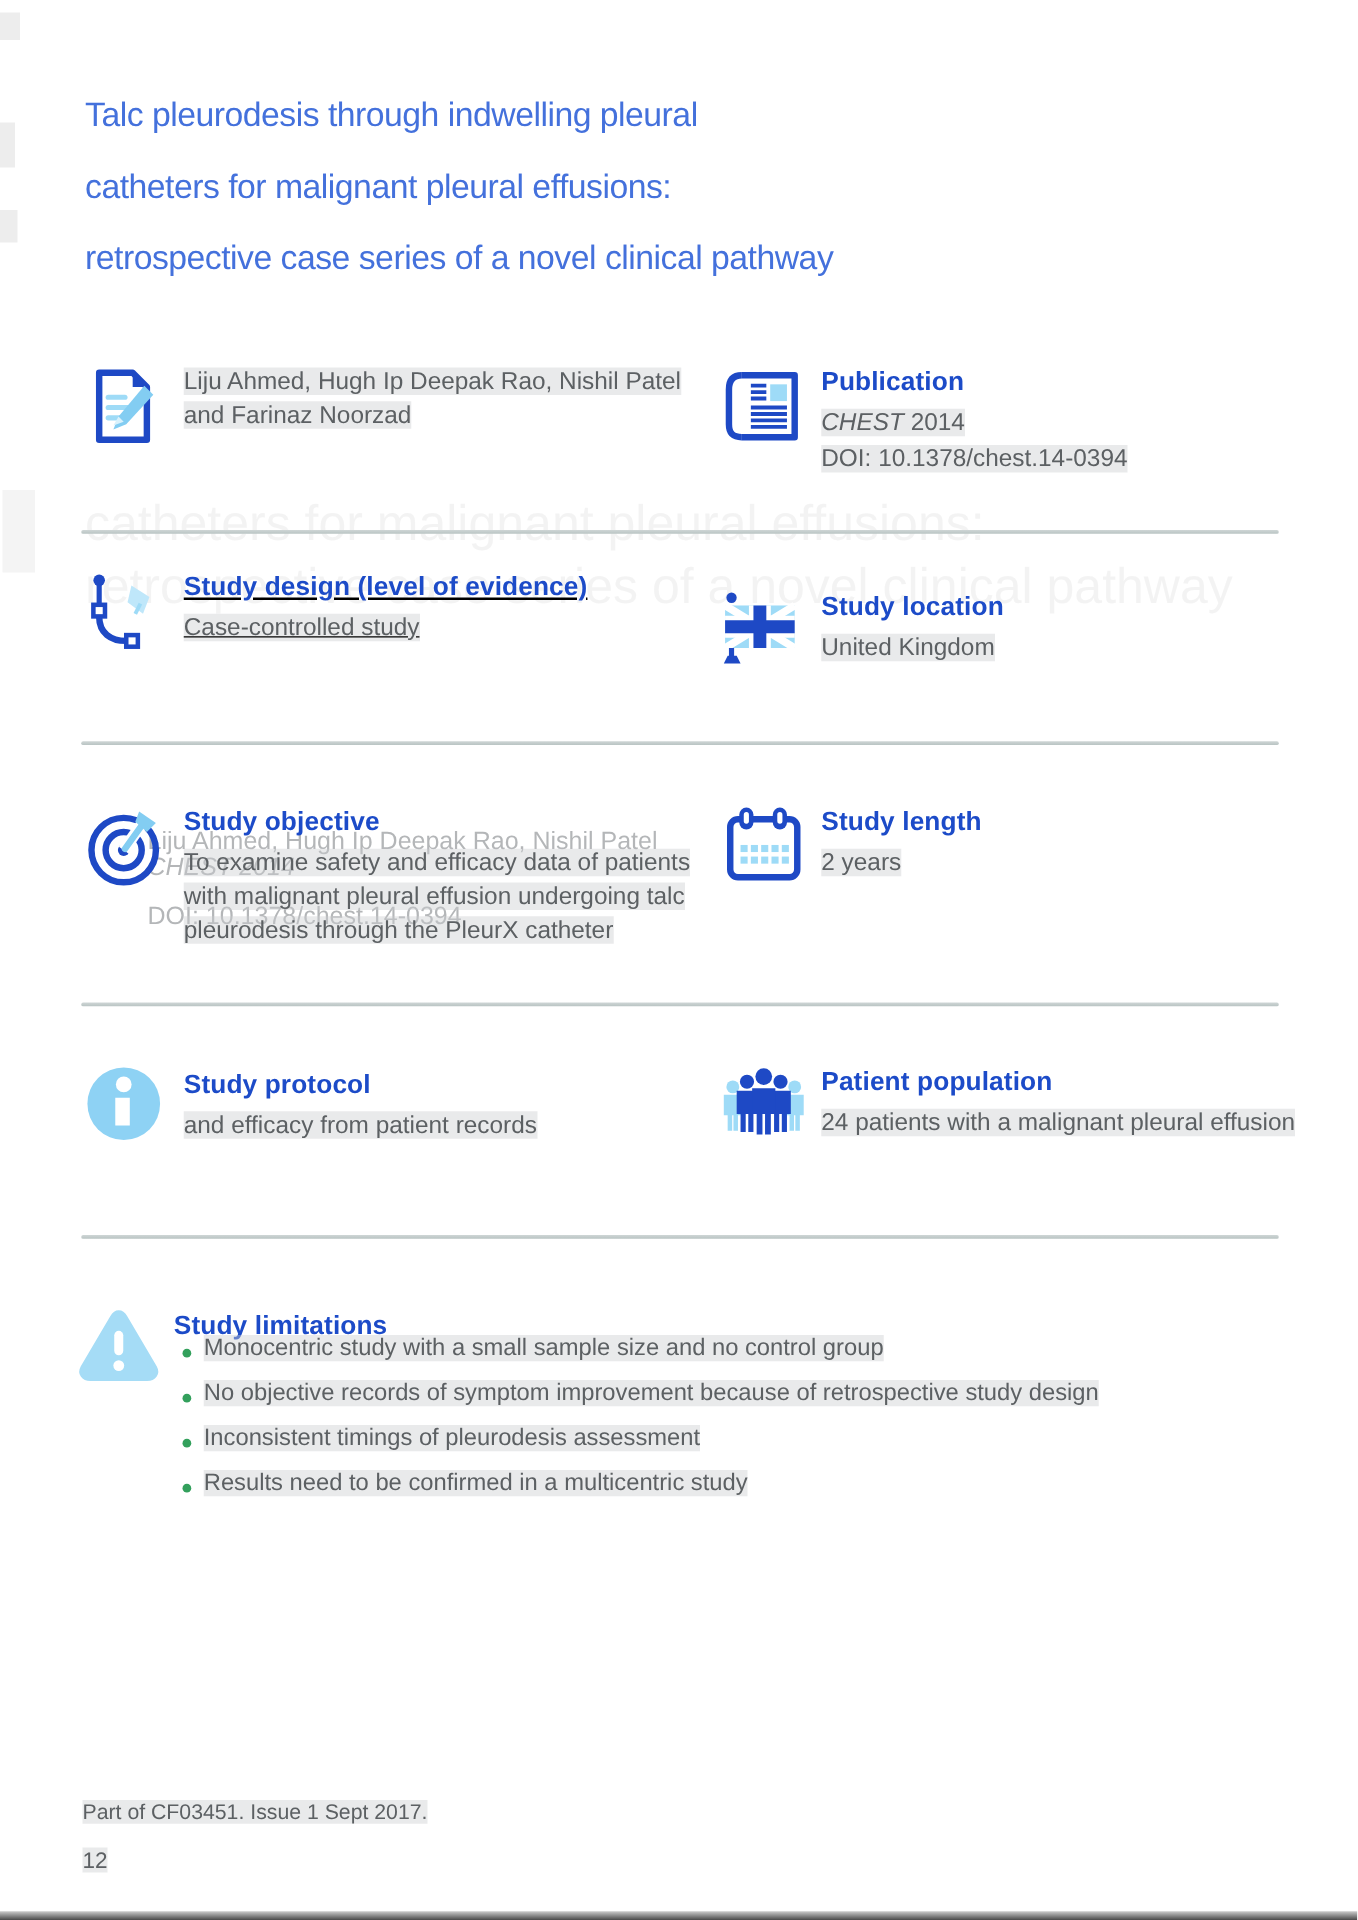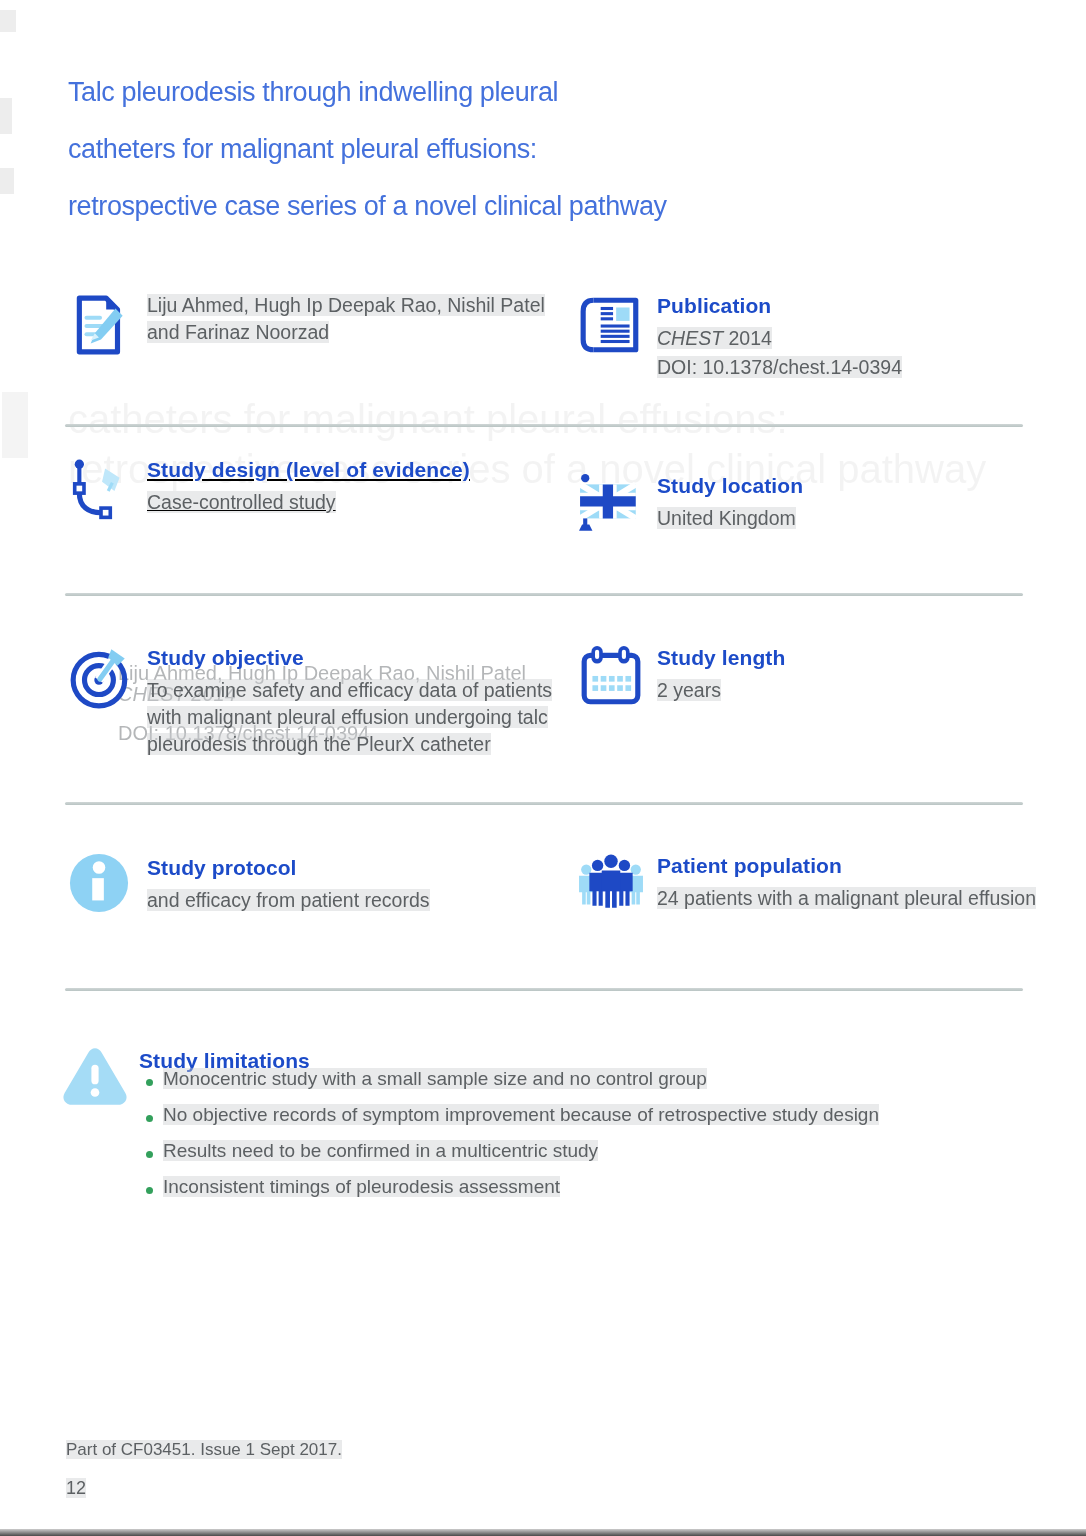--- a/index.html
+++ b/index.html
@@ -277,25 +277,25 @@
     <div class="limit-item">
       <span class="bullet-dot"></span>
       <span class="hl">Monocentric study with a small sample size and no control group</span>
     </div>
     <div class="limit-item">
       <span class="bullet-dot"></span>
       <span class="hl">No objective records of symptom improvement because of retrospective study design</span>
     </div>
     <div class="limit-item">
       <span class="bullet-dot"></span>
-      <span class="hl">Results need to be confirmed in a multicentric study</span>
+      <span class="hl">Inconsistent timings of pleurodesis assessment</span>
     </div>
     <div class="limit-item">
       <span class="bullet-dot"></span>
-      <span class="hl">Inconsistent timings of pleurodesis assessment</span>
+      <span class="hl">Results need to be confirmed in a multicentric study</span>
     </div>
   </div>
 
   <div class="footer-line">
     <span class="hl">Part of CF03451. Issue 1 Sept 2017.</span>
   </div>
   <div class="page-number">
     <span class="hl">12</span>
   </div>
 

